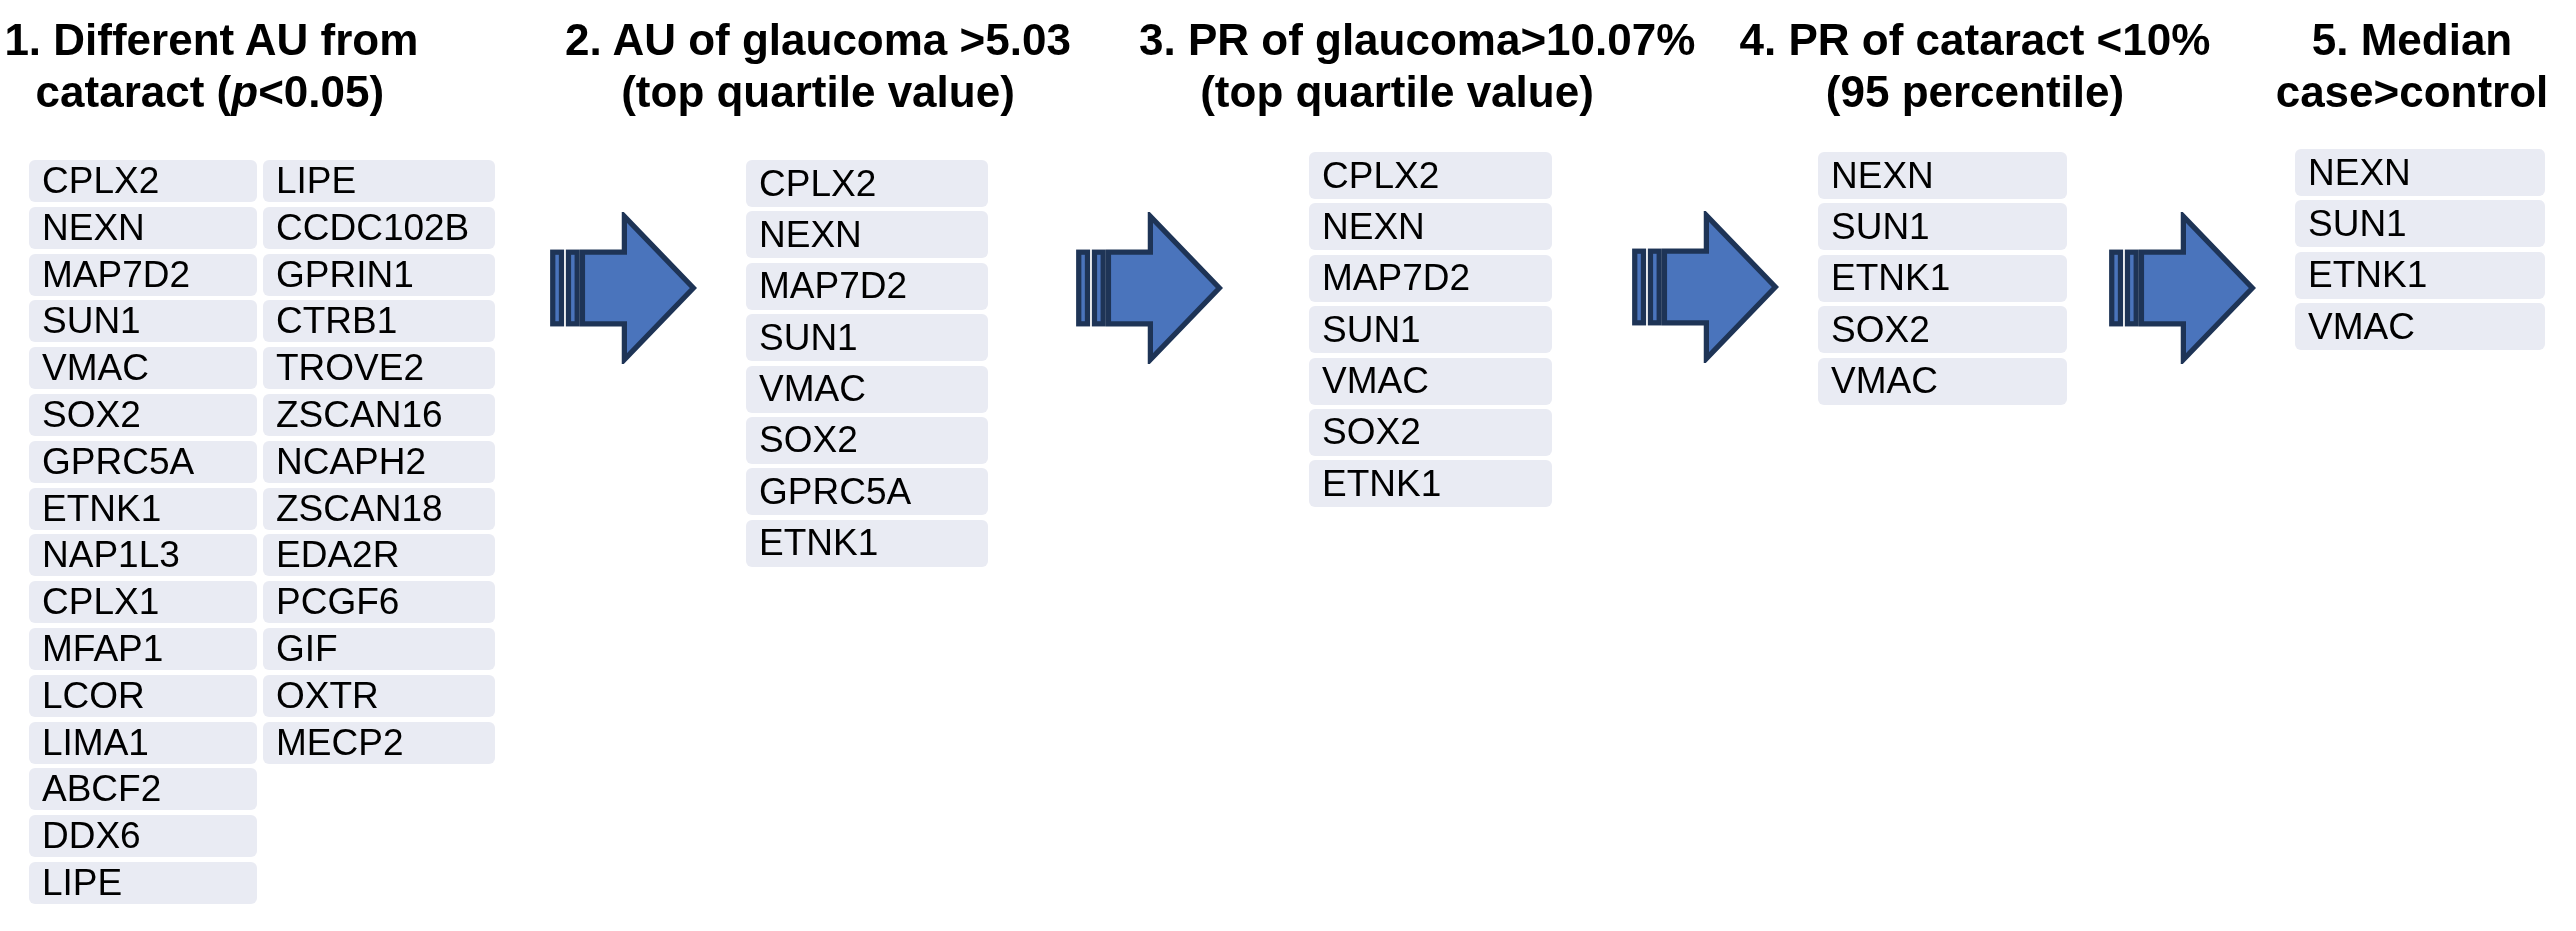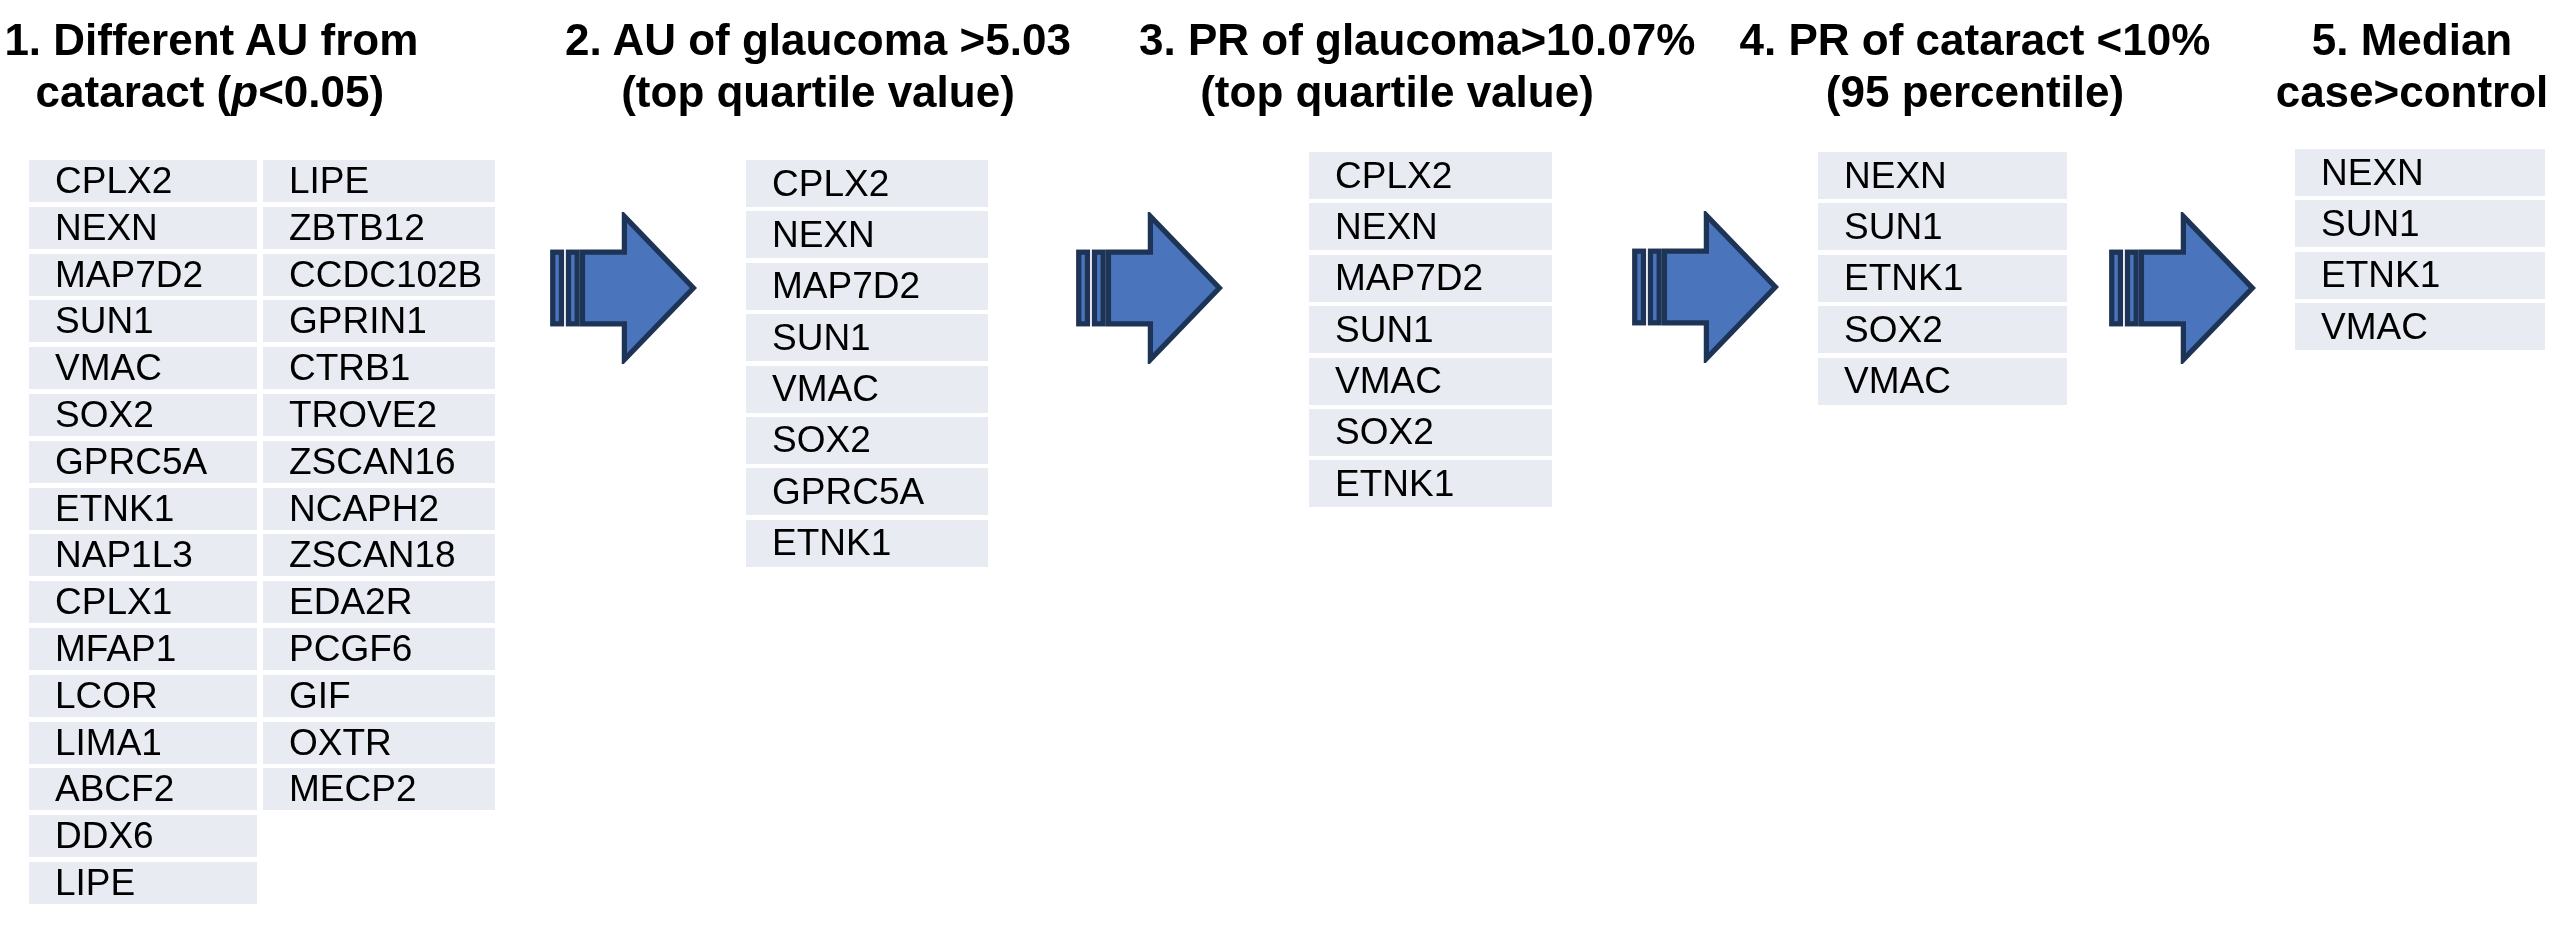--- a/index.html
+++ b/index.html
@@ -23,22 +23,23 @@
   #title-2{left:560px;width:516px;}
   #title-3{left:1139px;width:516px;}
   #title-4{left:1717px;width:516px;}
   #title-5{left:2193px;width:438px;}
 
   .gene-list{position:absolute;display:flex;flex-direction:column;}
   .gene-list .cell{
     background:var(--row_bg,#e9ebf3);
     font-size:37px;
     display:flex;align-items:center;
-    padding-left:26px;box-sizing:border-box;
+    padding-left:13px;box-sizing:border-box;
     flex:0 0 auto;
+    border-radius:6px;
   }
   .list-s1 .cell{height:42px;margin-bottom:4.8px;}
   .list-tall .cell{height:47px;margin-bottom:4.4px;}
 
   #list-1a{left:29px;top:160px;width:228px;}
   #list-1b{left:263px;top:160px;width:232px;}
   #list-2{left:746px;top:160px;width:242px;}
   #list-3{left:1309px;top:152px;width:243px;}
   #list-4{left:1818px;top:152px;width:249px;}
   #list-5{left:2295px;top:149px;width:250px;}
@@ -93,21 +94,20 @@
       <div class="cell">CPLX1</div>
       <div class="cell">MFAP1</div>
       <div class="cell">LCOR</div>
       <div class="cell">LIMA1</div>
       <div class="cell">ABCF2</div>
       <div class="cell">DDX6</div>
       <div class="cell">LIPE</div>
     </div>
   <div class="gene-list list-s1" id="list-1b">
       <div class="cell">LIPE</div>
-      <div class="cell">ZBTB12</div>
       <div class="cell">CCDC102B</div>
       <div class="cell">GPRIN1</div>
       <div class="cell">CTRB1</div>
       <div class="cell">TROVE2</div>
       <div class="cell">ZSCAN16</div>
       <div class="cell">NCAPH2</div>
       <div class="cell">ZSCAN18</div>
       <div class="cell">EDA2R</div>
       <div class="cell">PCGF6</div>
       <div class="cell">GIF</div>

